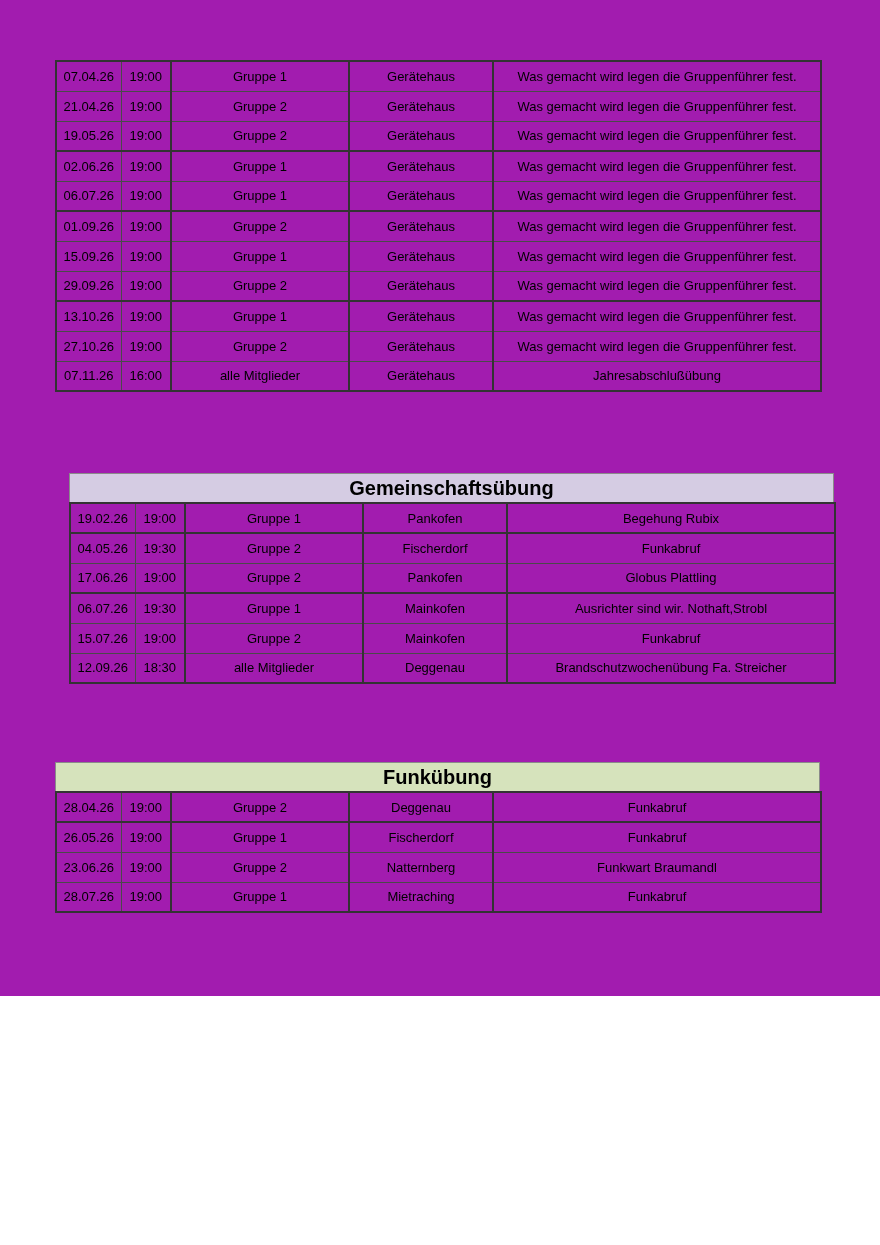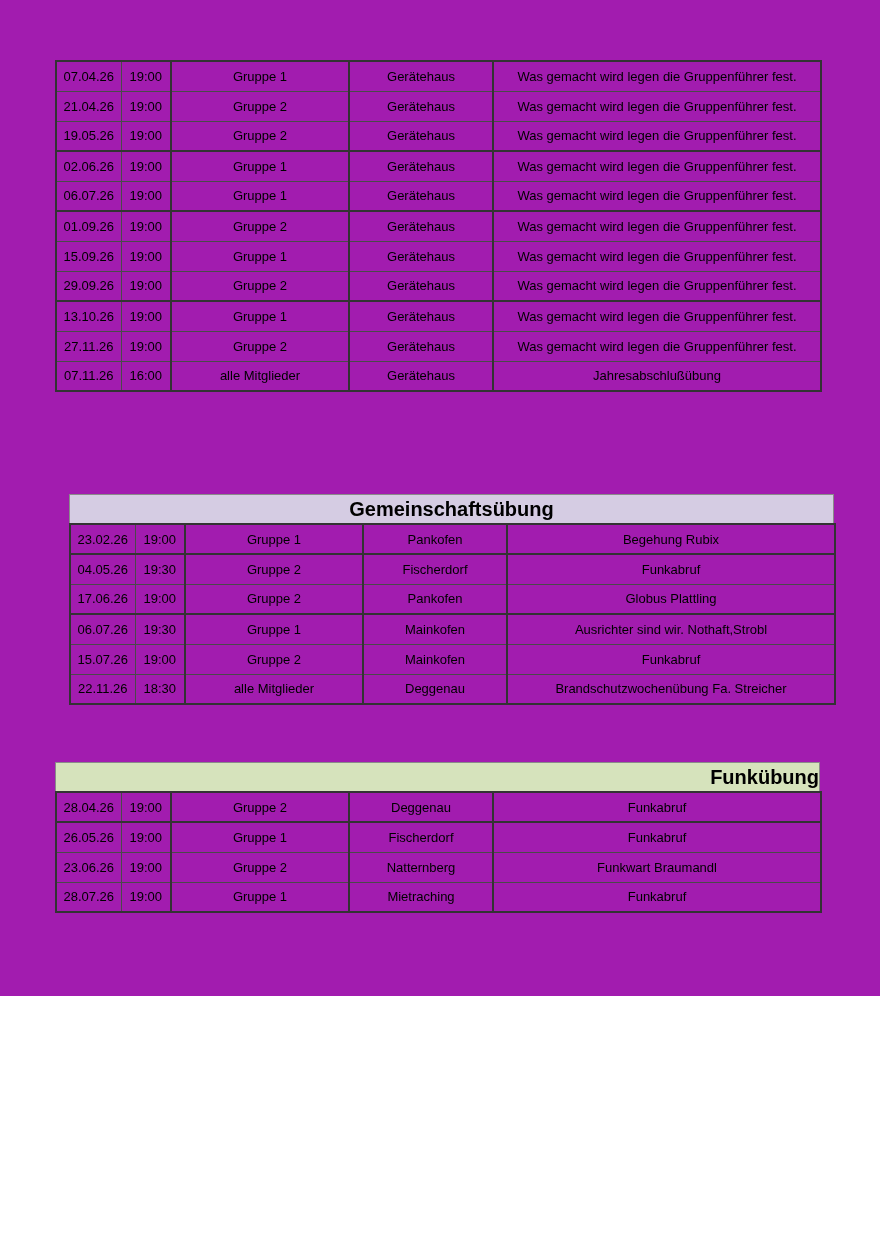--- a/index.html
+++ b/index.html
@@ -140,50 +140,50 @@
     <td class="col-note">Was gemacht wird legen die Gruppenführer fest.</td>
   </tr>
           <tr class="thick-top">
     <td class="col-date">13.10.26</td>
     <td class="col-time">19:00</td>
     <td class="col-group">Gruppe 1</td>
     <td class="col-loc">Gerätehaus</td>
     <td class="col-note">Was gemacht wird legen die Gruppenführer fest.</td>
   </tr>
           <tr>
-    <td class="col-date">27.11.26</td>
+    <td class="col-date">27.10.26</td>
     <td class="col-time">19:00</td>
     <td class="col-group">Gruppe 2</td>
     <td class="col-loc">Gerätehaus</td>
     <td class="col-note">Was gemacht wird legen die Gruppenführer fest.</td>
   </tr>
           <tr>
     <td class="col-date">07.11.26</td>
     <td class="col-time">16:00</td>
     <td class="col-group">alle Mitglieder</td>
     <td class="col-loc">Gerätehaus</td>
     <td class="col-note">Jahresabschlußübung</td>
   </tr>
         </tbody>
     </table>
   </section>
 
-  <section class="tbl-block" style="top: 494px; padding-left: 14px;">
+  <section class="tbl-block" style="top: 473px; padding-left: 14px;">
     <div class="band" style="background-color: rgb(213, 204, 227);">Gemeinschaftsübung</div>
     <table class="sched">
       <colgroup>
         <col class="c-date">
           <col class="c-time">
           <col class="c-group">
           <col class="c-loc">
           <col class="c-note">
       </colgroup>
       <tbody>
           <tr>
-    <td class="col-date">23.02.26</td>
+    <td class="col-date">19.02.26</td>
     <td class="col-time">19:00</td>
     <td class="col-group">Gruppe 1</td>
     <td class="col-loc">Pankofen</td>
     <td class="col-note">Begehung Rubix</td>
   </tr>
           <tr class="thick-top">
     <td class="col-date">04.05.26</td>
     <td class="col-time">19:30</td>
     <td class="col-group">Gruppe 2</td>
     <td class="col-loc">Fischerdorf</td>
@@ -204,32 +204,32 @@
     <td class="col-note">Ausrichter sind wir. Nothaft,Strobl</td>
   </tr>
           <tr>
     <td class="col-date">15.07.26</td>
     <td class="col-time">19:00</td>
     <td class="col-group">Gruppe 2</td>
     <td class="col-loc">Mainkofen</td>
     <td class="col-note">Funkabruf</td>
   </tr>
           <tr>
-    <td class="col-date">22.11.26</td>
+    <td class="col-date">12.09.26</td>
     <td class="col-time">18:30</td>
     <td class="col-group">alle Mitglieder</td>
     <td class="col-loc">Deggenau</td>
     <td class="col-note">Brandschutzwochenübung Fa. Streicher</td>
   </tr>
         </tbody>
     </table>
   </section>
 
   <section class="tbl-block" style="top: 762px;">
-    <div class="band" style="background-color: rgb(214, 227, 188); text-align: right;">Funkübung</div>
+    <div class="band" style="background-color: rgb(214, 227, 188);">Funkübung</div>
     <table class="sched">
       <colgroup>
         <col class="c-date">
           <col class="c-time">
           <col class="c-group">
           <col class="c-loc">
           <col class="c-note">
       </colgroup>
       <tbody>
           <tr>

